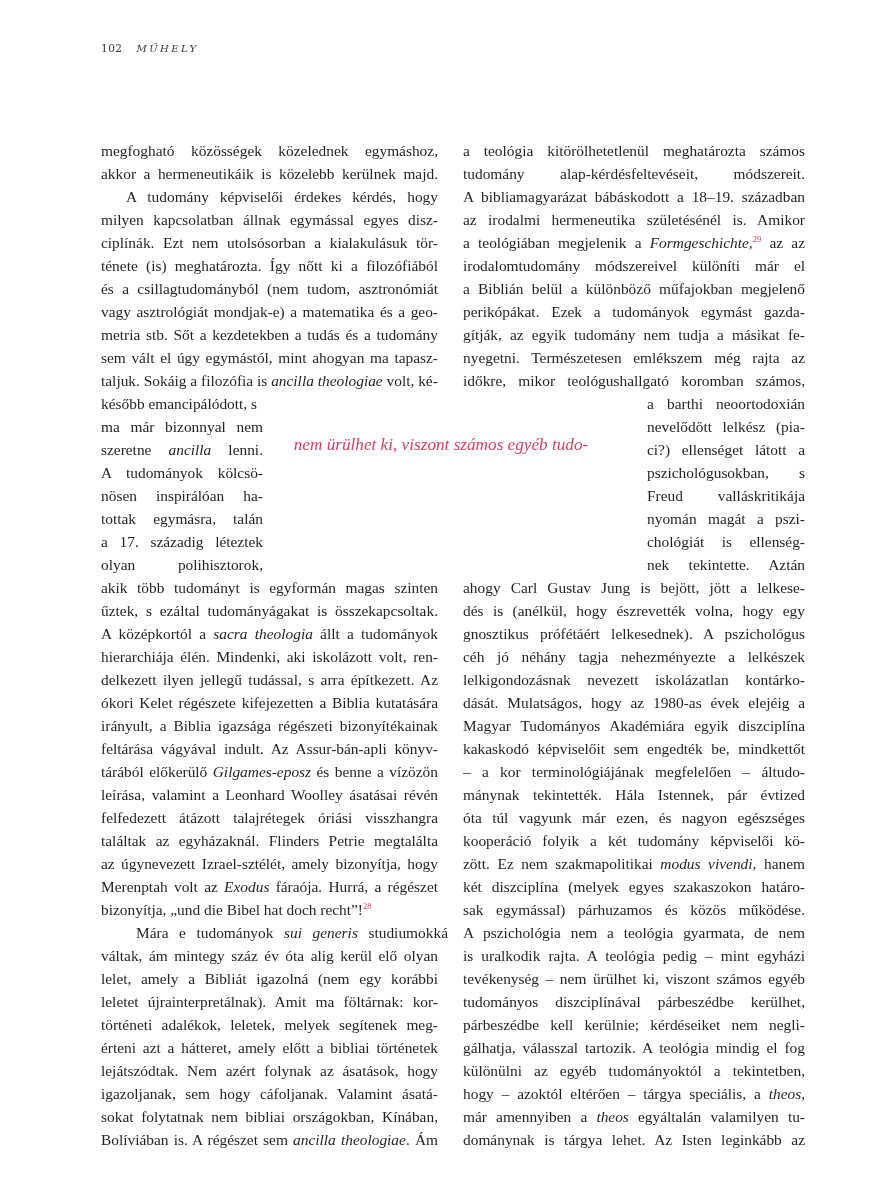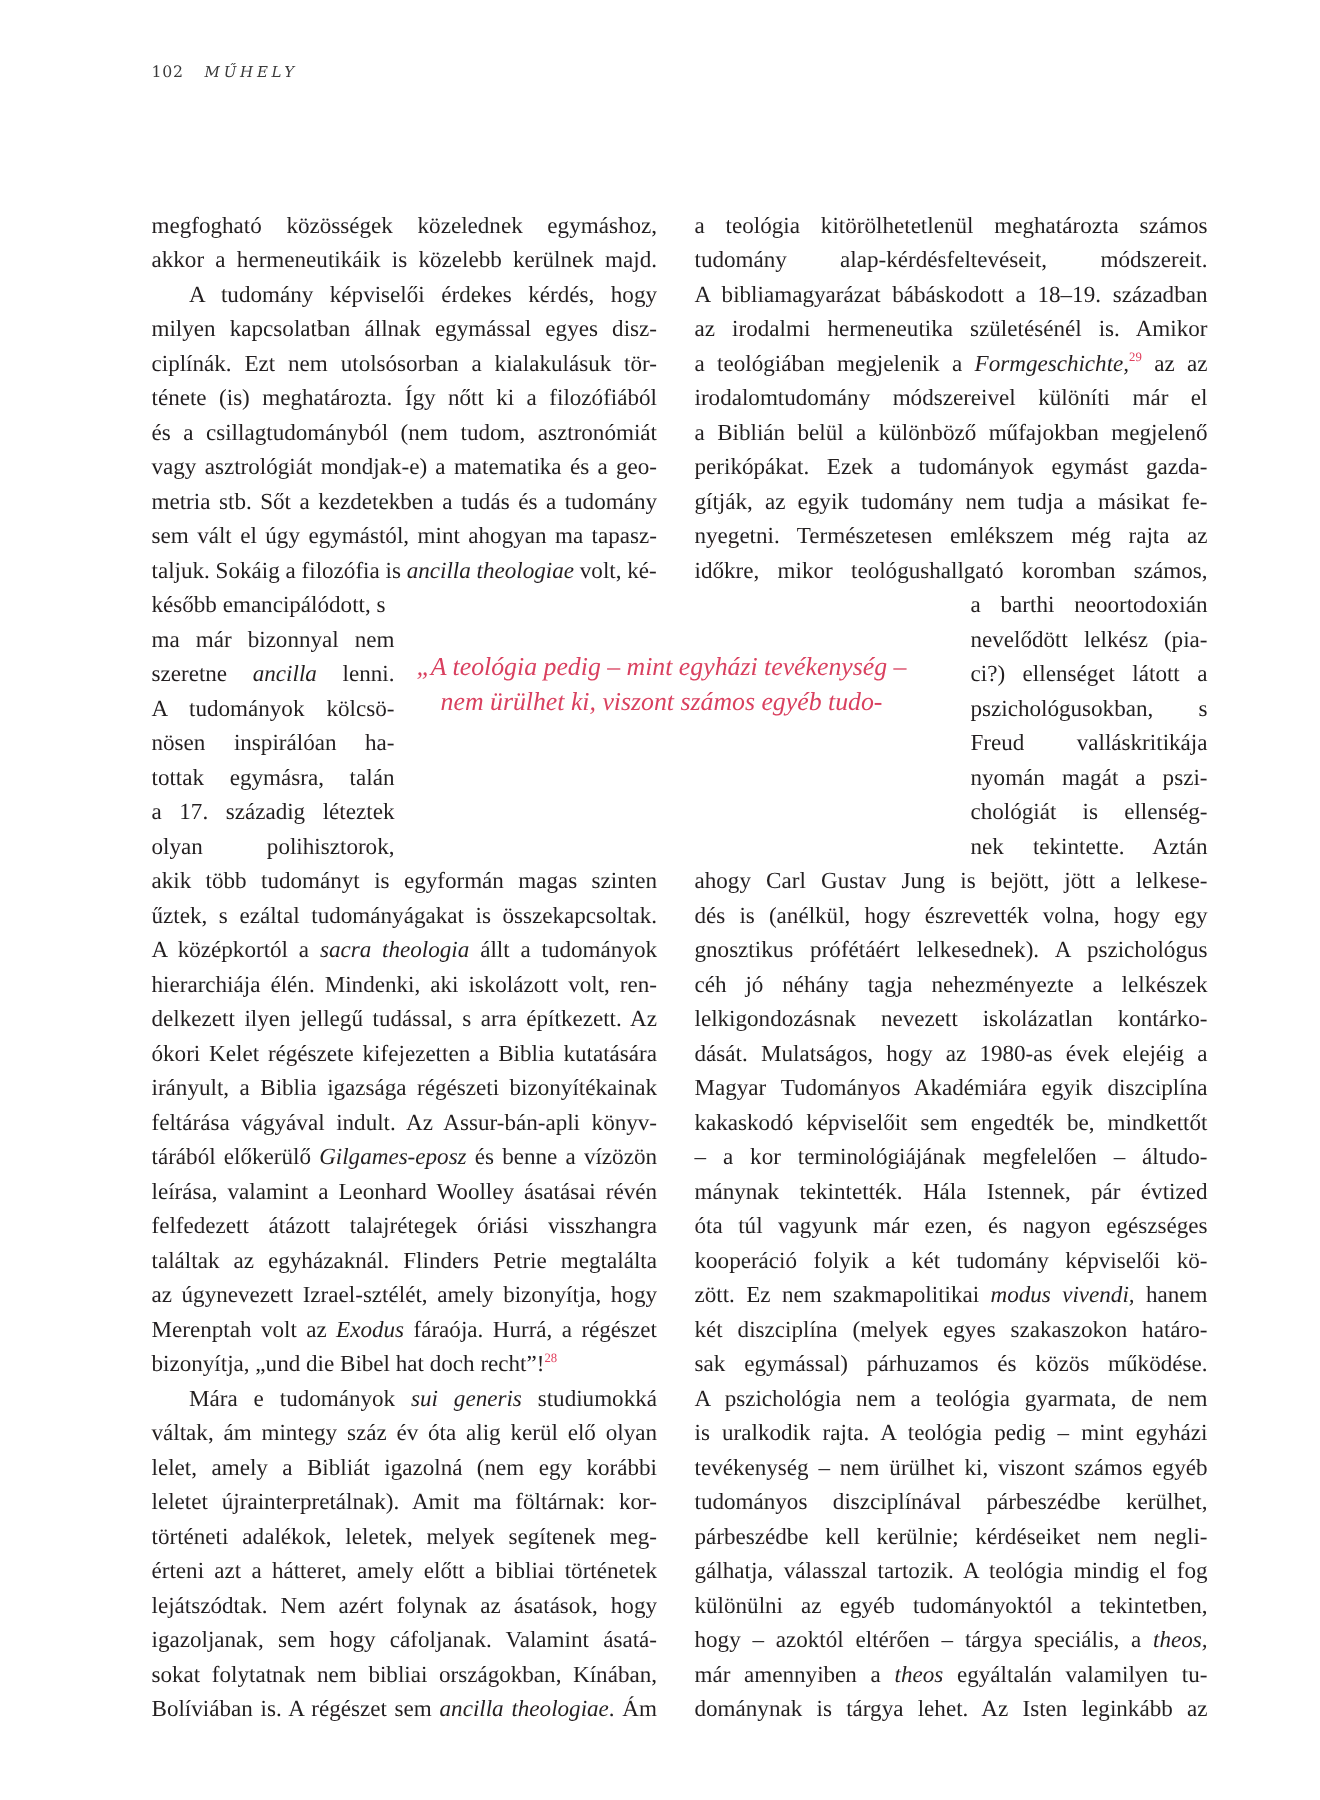--- a/index.html
+++ b/index.html
@@ -54,34 +54,33 @@
   <div class="line just" style="left:101px;top:693px;width:337px">ókori Kelet régészete kifejezetten a Biblia kutatására</div>
   <div class="line just" style="left:101px;top:716px;width:337px">irányult, a Biblia igazsága régészeti bizonyítékainak</div>
   <div class="line just" style="left:101px;top:739px;width:337px">feltárása vágyával indult. Az Assur-bán-apli könyv-</div>
   <div class="line just" style="left:101px;top:762px;width:337px"><span>tárából előkerülő </span><i>Gilgames-eposz</i><span> és benne a vízözön</span></div>
   <div class="line just" style="left:101px;top:785px;width:337px">leírása, valamint a Leonhard Woolley ásatásai révén</div>
   <div class="line just" style="left:101px;top:808px;width:337px">felfedezett átázott talajrétegek óriási visszhangra</div>
   <div class="line just" style="left:101px;top:831px;width:337px">találtak az egyházaknál. Flinders Petrie megtalálta</div>
   <div class="line just" style="left:101px;top:854px;width:337px">az úgynevezett Izrael-sztélét, amely bizonyítja, hogy</div>
   <div class="line just" style="left:101px;top:877px;width:337px"><span>Merenptah volt az </span><i>Exodus</i><span> fáraója. Hurrá, a régészet</span></div>
   <div class="line" style="left:101px;top:900px"><span>bizonyítja, „und die Bibel hat doch recht”!</span><sup class="fn">28</sup></div>
-  <div class="line just" style="left:126px;top:923px;width:312px"><span>Mára e tudományok </span><i>sui generis</i><span> studiumokká</span></div>
+  <div class="line just" style="left:136px;top:923px;width:312px"><span>Mára e tudományok </span><i>sui generis</i><span> studiumokká</span></div>
   <div class="line just" style="left:101px;top:946px;width:337px">váltak, ám mintegy száz év óta alig kerül elő olyan</div>
   <div class="line just" style="left:101px;top:969px;width:337px">lelet, amely a Bibliát igazolná (nem egy korábbi</div>
   <div class="line just" style="left:101px;top:992px;width:337px">leletet újrainterpretálnak). Amit ma föltárnak: kor-</div>
   <div class="line just" style="left:101px;top:1015px;width:337px">történeti adalékok, leletek, melyek segítenek meg-</div>
   <div class="line just" style="left:101px;top:1038px;width:337px">érteni azt a hátteret, amely előtt a bibliai történetek</div>
   <div class="line just" style="left:101px;top:1061px;width:337px">lejátszódtak. Nem azért folynak az ásatások, hogy</div>
   <div class="line just" style="left:101px;top:1084px;width:337px">igazoljanak, sem hogy cáfoljanak. Valamint ásatá-</div>
   <div class="line just" style="left:101px;top:1107px;width:337px">sokat folytatnak nem bibliai országokban, Kínában,</div>
   <div class="line just" style="left:101px;top:1130px;width:337px"><span>Bolíviában is. A régészet sem </span><i>ancilla theologiae</i><span>. Ám</span></div>
 </div>
 
 <div class="pull">
-  <span>„A teológia pedig – mint egyházi tevékenység –</span>
   <span>nem ürülhet ki, viszont számos egyéb tudo-</span>
 </div>
 
 <div>
   <div class="line just" style="left:463px;top:141px;width:342px">a teológia kitörölhetetlenül meghatározta számos</div>
   <div class="line just" style="left:463px;top:164px;width:342px">tudomány alap-kérdésfeltevéseit, módszereit.</div>
   <div class="line just" style="left:463px;top:187px;width:342px">A bibliamagyarázat bábáskodott a 18–19. században</div>
   <div class="line just" style="left:463px;top:210px;width:342px">az irodalmi hermeneutika születésénél is. Amikor</div>
   <div class="line just" style="left:463px;top:233px;width:342px"><span>a teológiában megjelenik a </span><i>Formgeschichte,</i><sup class="fn">29</sup><span> az az</span></div>
   <div class="line just" style="left:463px;top:256px;width:342px">irodalomtudomány módszereivel különíti már el</div>

